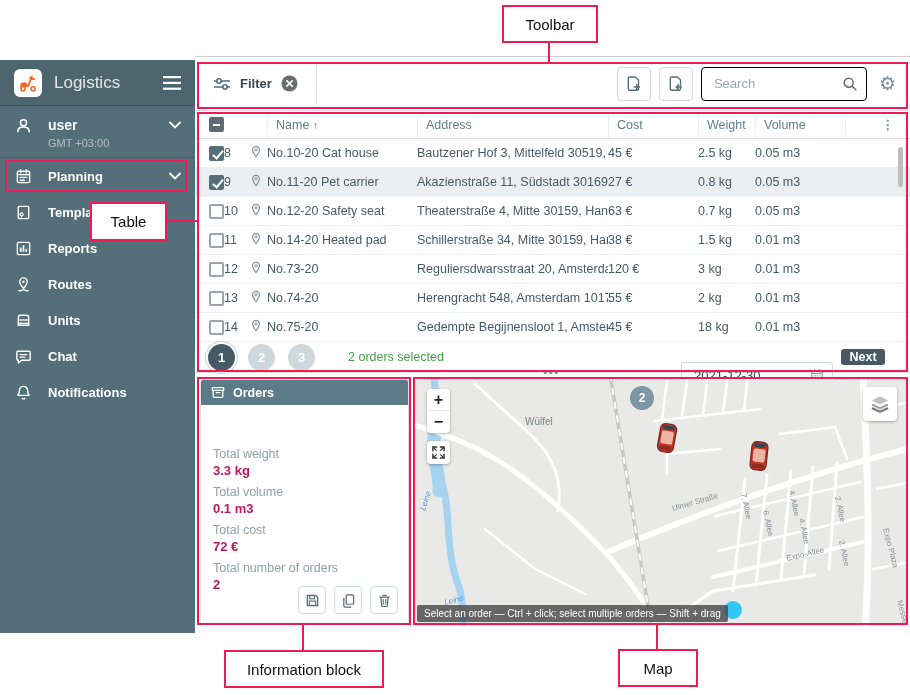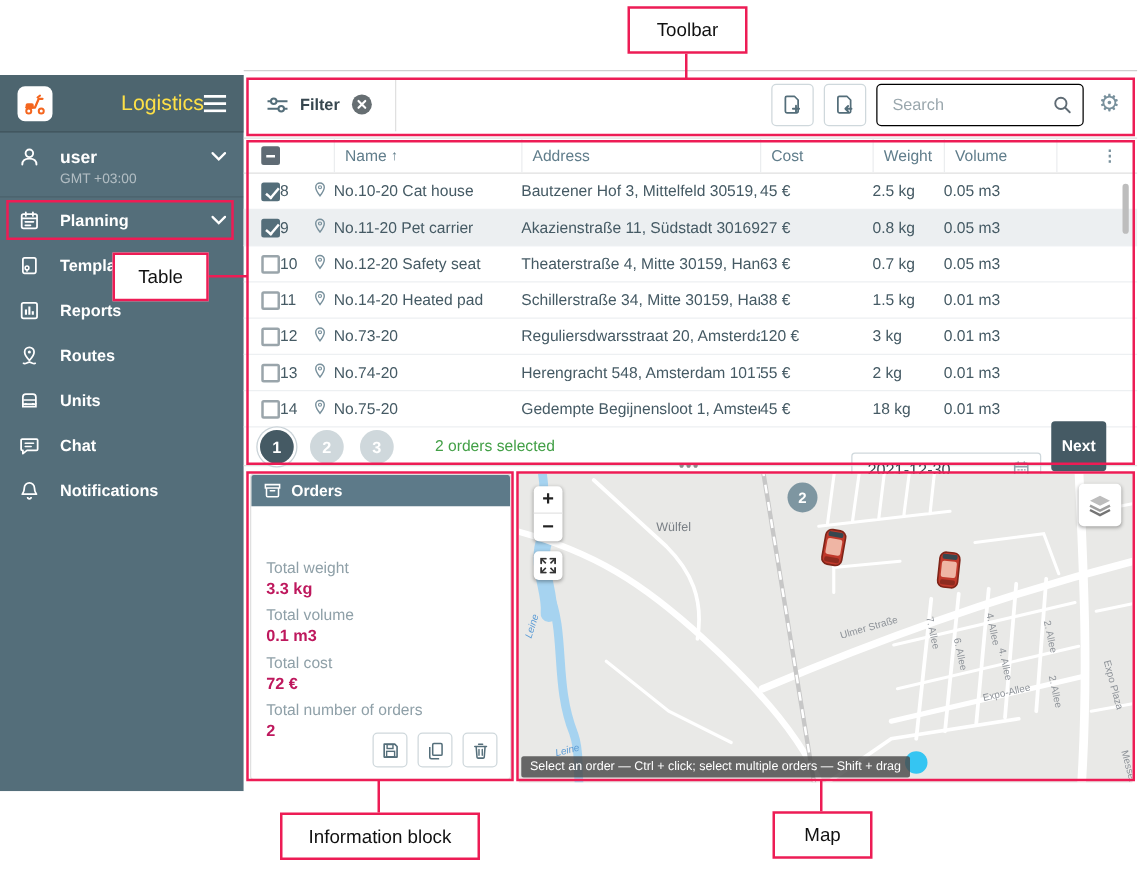--- a/index.html
+++ b/index.html
@@ -12,21 +12,21 @@
   .canvas{position:relative;width:910px;height:695px;background:#fff;overflow:hidden;}
   
   .ann-box{position:absolute;background:#fff;border:2px solid var(--acc);z-index:60;
     display:flex;align-items:center;justify-content:center;font-size:15px;color:#111;}
   .ann-line{position:absolute;background:var(--acc);z-index:55;}
   .region{position:absolute;border:2px solid var(--acc);z-index:50;pointer-events:none;}
   
   .sidebar{position:absolute;left:0;top:60px;width:195px;height:573px;background:var(--sidebar);color:#fff;}
   .sb-header{height:46px;display:flex;align-items:center;padding:0 14px;border-bottom:1px solid rgba(0,0,0,.18);background:var(--sidebar-dk);}
   .logo{width:28px;height:28px;border-radius:6px;background:#fff;display:flex;align-items:center;justify-content:center;margin-right:12px;}
-  .app-title{font-size:17px;font-weight:400;color:#fde047;flex:1;text-align:right;}
+  .app-title{font-size:17px;font-weight:400;color:#e5e5e5;flex:1;}
   .user-block{padding:10px 14px 8px 14px;border-bottom:1px solid rgba(0,0,0,.12);position:relative;}
   .user-row{display:flex;align-items:center;}
   .user-name{font-size:14px;font-weight:700;margin-left:16px;flex:1;}
   .user-tz{font-size:11px;color:rgba(255,255,255,.55);margin-left:34px;margin-top:3px;}
   .nav-item{height:36px;display:flex;align-items:center;padding:0 14px;font-size:13px;font-weight:700;cursor:pointer;}
   .nav-item .lbl{margin-left:16px;flex:1;}
   .icon18{width:18px;height:18px;flex:0 0 18px;display:flex;align-items:center;justify-content:center;}
   
   .main{position:absolute;left:195px;top:56px;width:715px;height:577px;background:#fff;border-top:1px solid #cfcfcf;}
   .toolbar{position:absolute;left:0;top:0;width:100%;height:54px;border-bottom:1px solid var(--border);display:flex;align-items:center;}
@@ -62,21 +62,21 @@
   .cb.ind::after{content:"";position:absolute;left:2px;top:5px;width:7px;height:2px;background:#fff;}
   .scroll-thumb{position:absolute;right:7px;top:90px;width:5px;height:40px;background:#bdbdbd;border-radius:3px;}
   
   .tfoot{position:absolute;left:0;top:285px;width:100%;height:31px;border-bottom:1px solid var(--border);display:flex;align-items:center;}
   .pg{width:27px;height:27px;border-radius:50%;display:flex;align-items:center;justify-content:center;font-size:13px;font-weight:700;color:#fff;margin-left:13px;cursor:pointer;}
   .pg.active{background:var(--dark);box-shadow:0 0 0 2px #fff,0 0 0 3px #c9d2d7;}
   .pg.idle{background:#cfd8dc;}
   .sel-text{font-size:12.5px;color:var(--green);margin-left:33px;flex:1;}
   .date-box{width:152px;height:26px;border:1px solid #cfd8dc;border-radius:3px;display:flex;align-items:center;padding:0 8px 0 12px;font-size:13px;color:#37474f;margin-right:8px;margin-top:36px;}
   .date-box .dv{flex:1;}
-  .next-btn{width:44px;height:40px;background:var(--dark);color:#fff;font-size:12.5px;font-weight:700;border:none;border-radius:3px;margin-right:25px;cursor:pointer;}
+  .next-btn{width:44px;height:16px;background:var(--dark);color:#fff;font-size:12.5px;font-weight:700;border:none;border-radius:3px;margin-right:25px;cursor:pointer;}
   .splitter{position:absolute;left:348px;top:308px;color:#8a8a8a;font-size:13px;letter-spacing:1px;cursor:row-resize;}
   
   .info-card{position:absolute;left:5px;top:322px;width:209px;height:245px;border:1px solid var(--border);border-radius:3px;background:#fff;overflow:hidden;}
   .info-hdr{height:25px;background:var(--panelhdr);color:#fff;display:flex;align-items:center;padding:0 10px;font-size:12.5px;font-weight:700;gap:8px;}
   .info-body{padding:10px 12px;margin-top:25px;}
   .stat-lbl{font-size:12.5px;color:#8fa0a8;margin-top:7px;}
   .stat-val{font-size:13px;color:#be185d;font-weight:700;margin-top:2px;}
   .info-actions{position:absolute;right:10px;bottom:9px;display:flex;gap:8px;}
   .mini-btn{width:28px;height:28px;border:1px solid #cfd8dc;border-radius:4px;background:#fff;display:flex;align-items:center;justify-content:center;cursor:pointer;}
   

